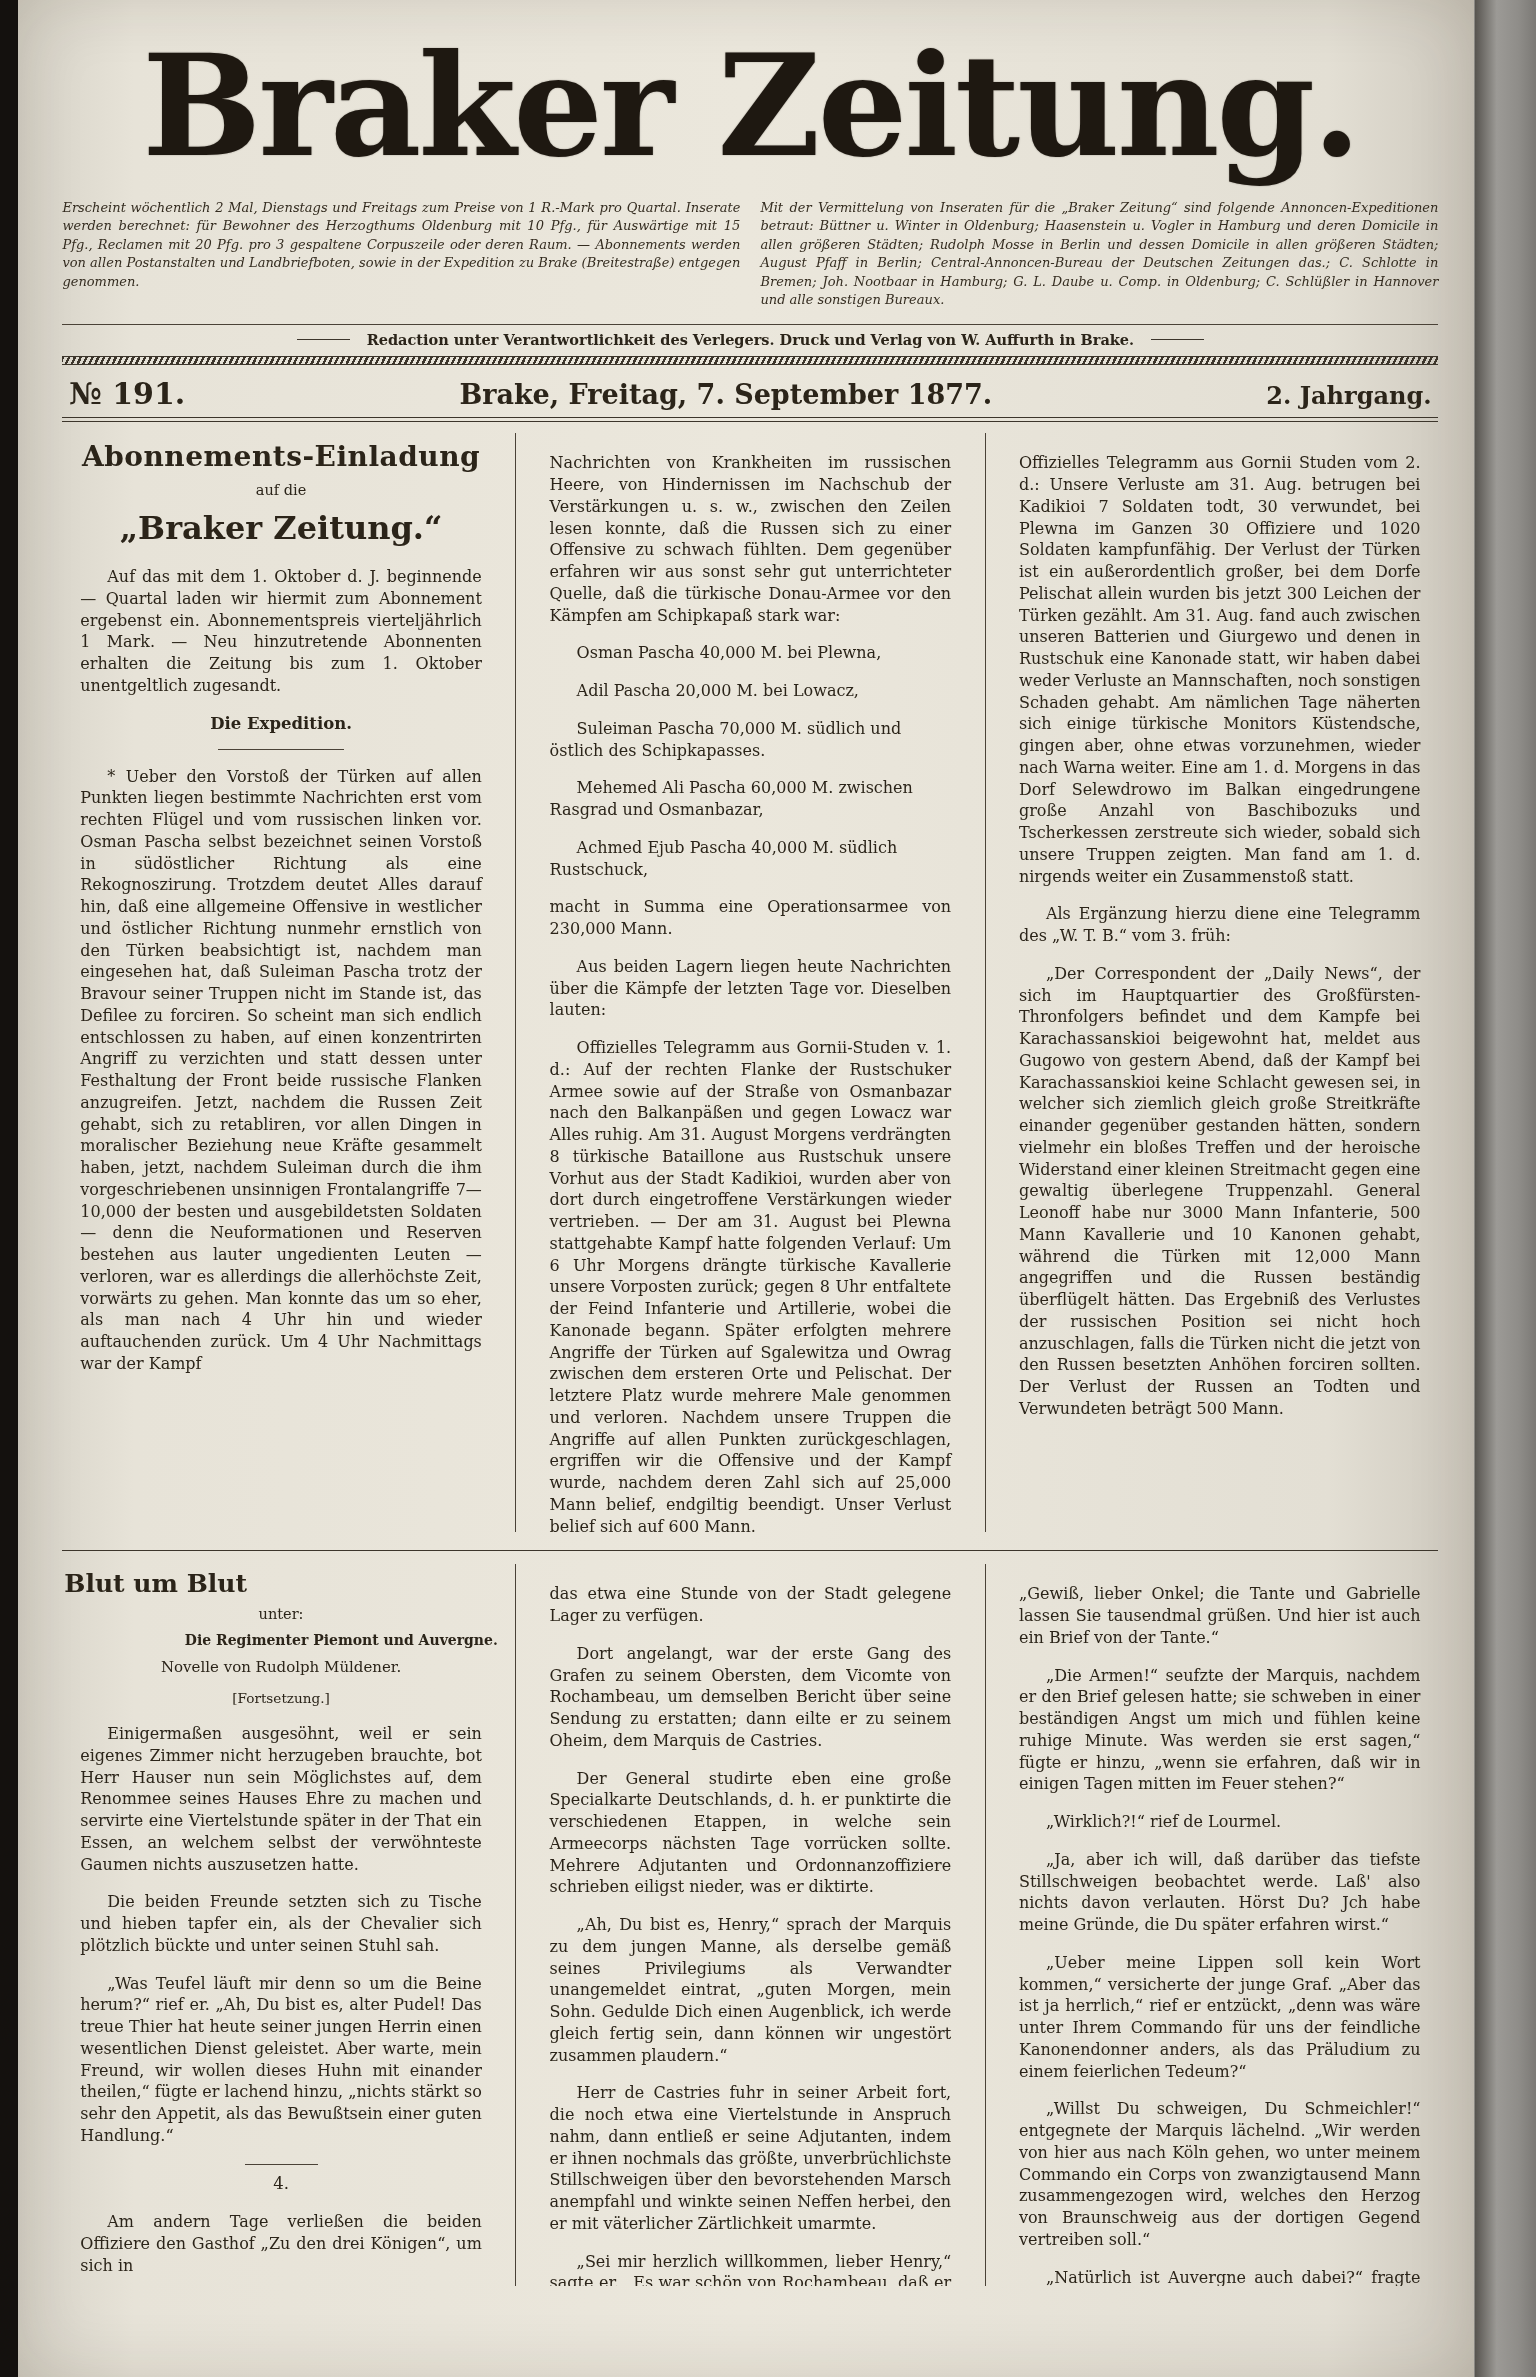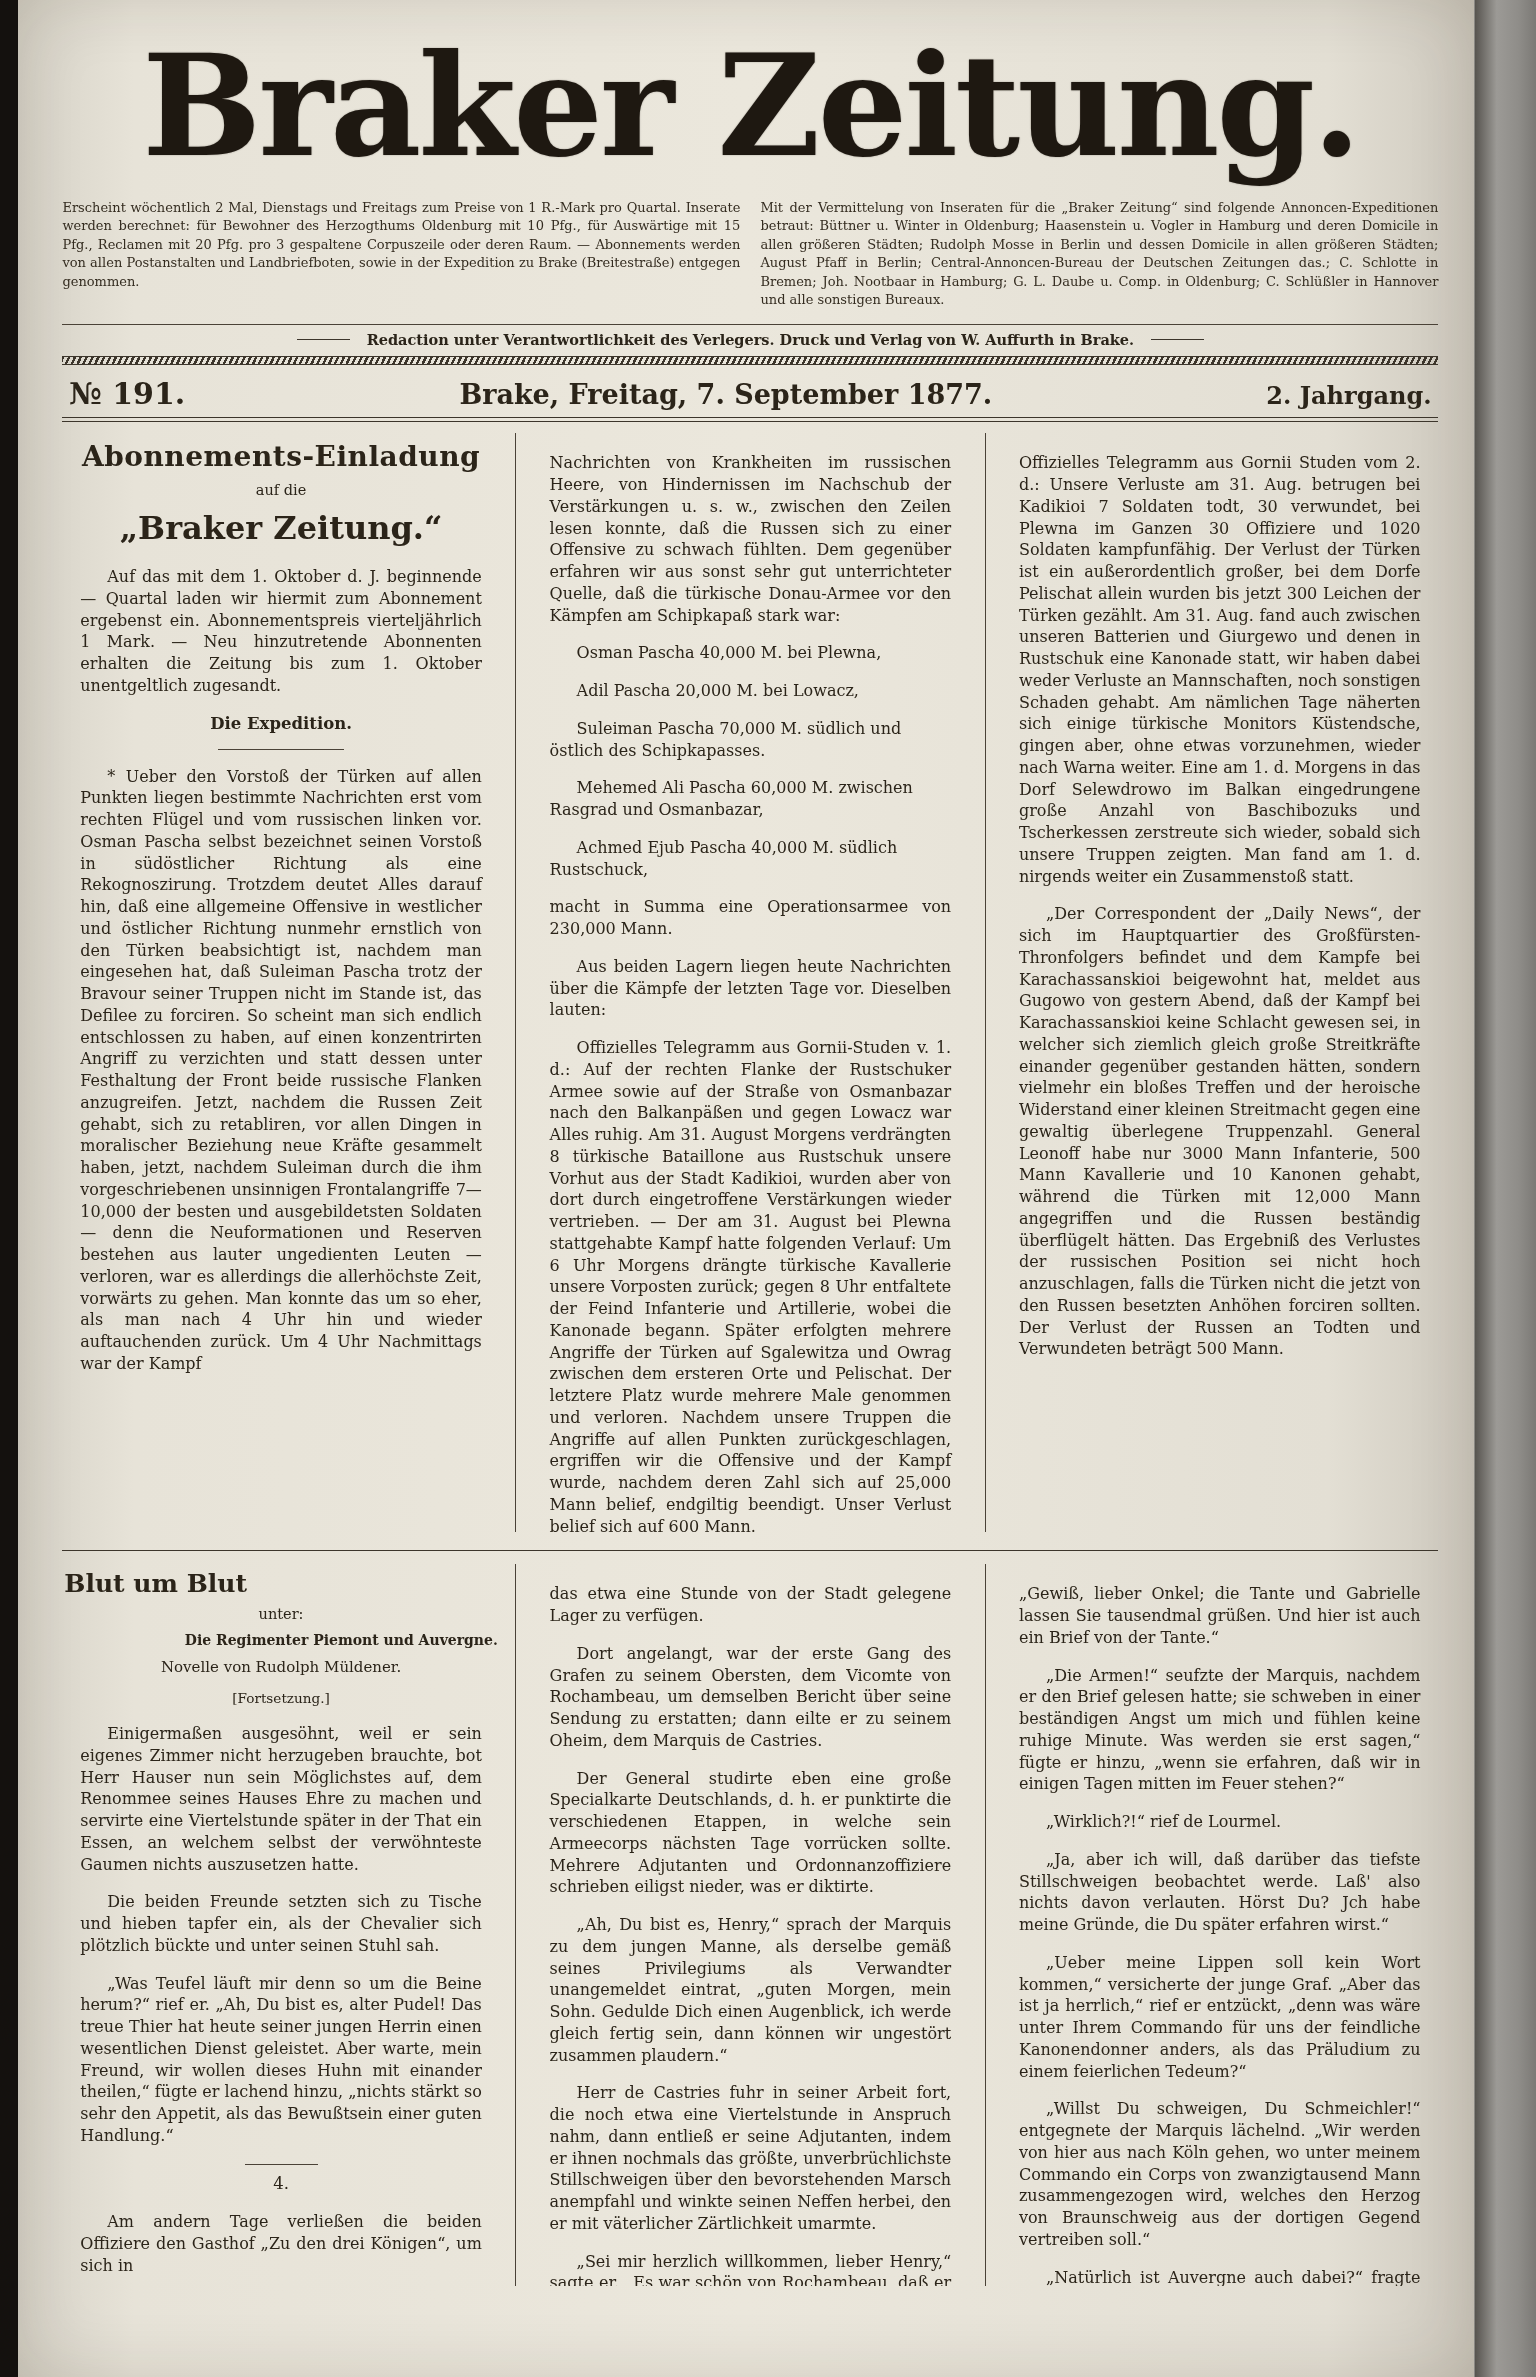--- a/index.html
+++ b/index.html
@@ -10,21 +10,21 @@
   .edge-right { position:absolute; right:0; top:0; width:62px; height:100%;
                 background:linear-gradient(90deg,#57544f,#9c9a96 35%,#8f8d89 70%,#7a7874); }
   .paper { position:absolute; left:18.4px; top:0; width:1456px; height:2377px;
            background:linear-gradient(90deg,#d6d2c7,#e7e3d8 8%,#ebe7dc 50%,#e3dfd4 90%,#cdc8bd);
            box-shadow:inset 0 0 68px rgba(40,30,10,.14);
            padding:26px 36px 0 44px; }
   .masthead { text-align:center; font-size:141px; line-height:1.04; font-weight:bold;
               letter-spacing:-2.9px; color:#1e1811; margin-top:6.8px;
               text-shadow:0 0 1.5px rgba(30,24,17,.45); }
   .subhead { display:flex; gap:20px; margin-top:19.4px; font-size:13px; line-height:1.42;
-             text-align:justify; color:#342c20; }
+             text-align:justify; color:#342c20;font-style:italic; }
   .subhead-col { flex:1 1 0; }
   .thin-rule { border-top:1px solid #4a4237; margin-top:14.5px; }
   .imprint-row { display:flex; align-items:center; justify-content:center; gap:16.5px;
                  margin-top:5.8px; font-size:14.5px; font-weight:bold; }
   .dash-line { width:53px; border-top:1.5px solid #3c352b; }
   .wave-band { margin-top:7.7px; height:9.7px; border-top:1px solid #3c352b; border-bottom:1px solid #3c352b;
                background:repeating-linear-gradient(115deg,#3c352b 0 2.4px, transparent 2.4px 5.3px); }
   .dateline { display:flex; align-items:baseline; justify-content:space-between;
               padding:10.6px 6.8px 5.8px; font-weight:bold; }
   .issue { font-size:30px; }
@@ -108,20 +108,21 @@
         <p class="army">Suleiman Pascha 70,000 M. südlich und östlich des Schipkapasses.</p>
         <p class="army">Mehemed Ali Pascha 60,000 M. zwischen Rasgrad und Osmanbazar,</p>
         <p class="army">Achmed Ejub Pascha 40,000 M. südlich Rustschuck,</p>
         <p>macht in Summa eine Operationsarmee von 230,000 Mann.</p>
         <p class="indent">Aus beiden Lagern liegen heute Nachrichten über die Kämpfe der letzten Tage vor. Dieselben lauten:</p>
         <p class="indent">Offizielles Telegramm aus Gornii-Studen v. 1. d.: Auf der rechten Flanke der Rustschuker Armee sowie auf der Straße von Osmanbazar nach den Balkanpäßen und gegen Lowacz war Alles ruhig. Am 31. August Morgens verdrängten 8 türkische Bataillone aus Rustschuk unsere Vorhut aus der Stadt Kadikioi, wurden aber von dort durch eingetroffene Verstärkungen wieder vertrieben. — Der am 31. August bei Plewna stattgehabte Kampf hatte folgenden Verlauf: Um 6 Uhr Morgens drängte türkische Kavallerie unsere Vorposten zurück; gegen 8 Uhr entfaltete der Feind Infanterie und Artillerie, wobei die Kanonade begann. Später erfolgten mehrere Angriffe der Türken auf Sgalewitza und Owrag zwischen dem ersteren Orte und Pelischat. Der letztere Platz wurde mehrere Male genommen und verloren. Nachdem unsere Truppen die Angriffe auf allen Punkten zurückgeschlagen, ergriffen wir die Offensive und der Kampf wurde, nachdem deren Zahl sich auf 25,000 Mann belief, endgiltig beendigt. Unser Verlust belief sich auf 600 Mann.</p>
       </div>
 
       <div class="col">
         <p>Offizielles Telegramm aus Gornii Studen vom 2. d.: Unsere Verluste am 31. Aug. betrugen bei Kadikioi 7 Soldaten todt, 30 verwundet, bei Plewna im Ganzen 30 Offiziere und 1020 Soldaten kampfunfähig. Der Verlust der Türken ist ein außerordentlich großer, bei dem Dorfe Pelischat allein wurden bis jetzt 300 Leichen der Türken gezählt. Am 31. Aug. fand auch zwischen unseren Batterien und Giurgewo und denen in Rustschuk eine Kanonade statt, wir haben dabei weder Verluste an Mannschaften, noch sonstigen Schaden gehabt. Am nämlichen Tage näherten sich einige türkische Monitors Küstendsche, gingen aber, ohne etwas vorzunehmen, wieder nach Warna weiter. Eine am 1. d. Morgens in das Dorf Selewdrowo im Balkan eingedrungene große Anzahl von Baschibozuks und Tscherkessen zerstreute sich wieder, sobald sich unsere Truppen zeigten. Man fand am 1. d. nirgends weiter ein Zusammenstoß statt.</p>
+        <p class="indent">Als Ergänzung hierzu diene eine Telegramm des „W. T. B.“ vom 3. früh:</p>
         <p class="indent">„Der Correspondent der „Daily News“, der sich im Hauptquartier des Großfürsten-Thronfolgers befindet und dem Kampfe bei Karachassanskioi beigewohnt hat, meldet aus Gugowo von gestern Abend, daß der Kampf bei Karachassanskioi keine Schlacht gewesen sei, in welcher sich ziemlich gleich große Streitkräfte einander gegenüber gestanden hätten, sondern vielmehr ein bloßes Treffen und der heroische Widerstand einer kleinen Streitmacht gegen eine gewaltig überlegene Truppenzahl. General Leonoff habe nur 3000 Mann Infanterie, 500 Mann Kavallerie und 10 Kanonen gehabt, während die Türken mit 12,000 Mann angegriffen und die Russen beständig überflügelt hätten. Das Ergebniß des Verlustes der russischen Position sei nicht hoch anzuschlagen, falls die Türken nicht die jetzt von den Russen besetzten Anhöhen forciren sollten. Der Verlust der Russen an Todten und Verwundeten beträgt 500 Mann.</p>
       </div>
 
     </div>
 
     <div class="feuilleton">
 
       <div class="col">
         <h2 class="f-title">Blut um Blut</h2>
         <div class="f-oder">unter:</div>

